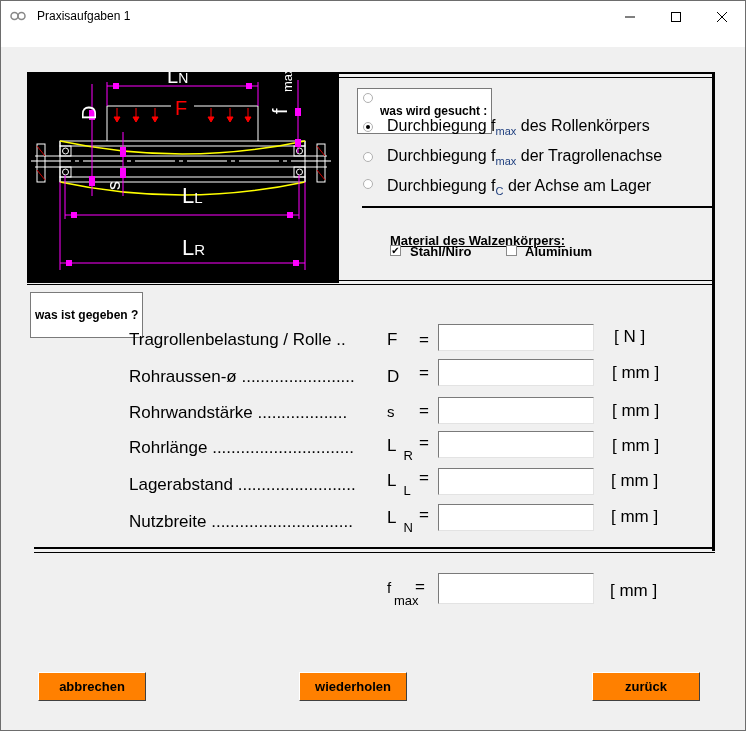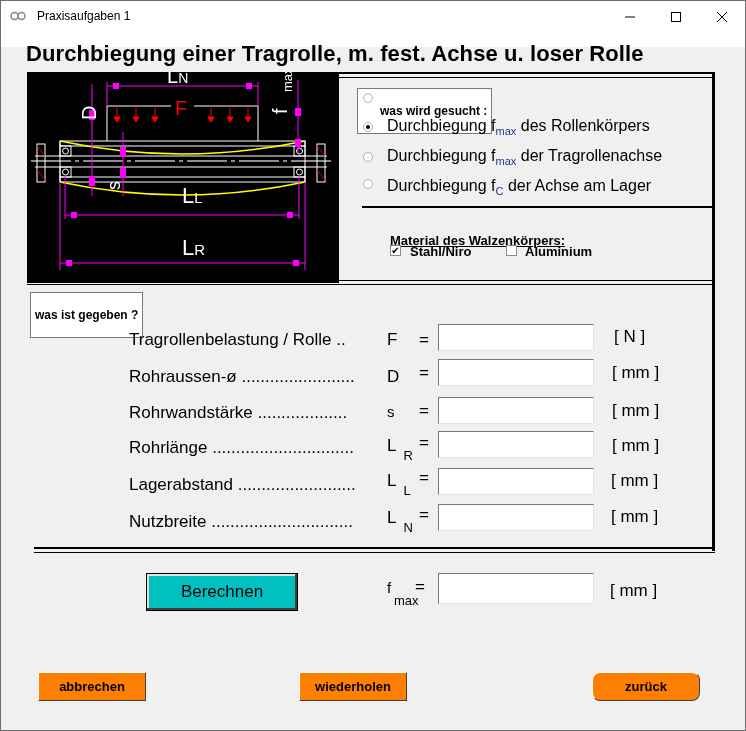--- a/index.html
+++ b/index.html
@@ -53,21 +53,20 @@
         </svg>
     </div>
     <div class="ctrl close">
       <svg width="10" height="10">
           <line x1="0" y1="0" x2="10" y2="10" stroke="#000"></line>
           <line x1="10" y1="0" x2="0" y2="10" stroke="#000"></line>
         </svg>
     </div>
   </div>
 
-  <div class="heading">Durchbiegung einer Tragrolle, m. fest. Achse u. loser Rolle</div>
 
   <div class="diagram">
     <svg width="312" height="211" viewBox="0 0 312 211" font-family="Liberation Sans, sans-serif">
 
       <line x1="4" y1="89" x2="306" y2="89" stroke="#bbb" stroke-width="1.5" stroke-dasharray="40,4,4,4"></line>
       <line x1="8" y1="84" x2="300" y2="84" stroke="#fff" stroke-width="1"></line>
       <line x1="8" y1="95" x2="300" y2="95" stroke="#fff" stroke-width="1"></line>
 
       <rect x="10" y="72" width="8" height="38" fill="none" stroke="#fff"></rect>
       <line x1="10" y1="74" x2="18" y2="84" stroke="#c00"></line>
@@ -230,25 +229,24 @@
   </div>
 
   <div>
     <span class="flabel" style="top:511px;">Nutzbreite ..............................</span>
     <span class="fsym" style="top:507px;"><span>L</span><span class="sub">N</span></span>
     <span class="feq" style="left:418px;top:504px;">=</span>
     <input class="finput" style="top: 503px;" value="">
     <span class="funit" style="left:610px;top:506px;">[ mm ]</span>
   </div>
 
-  <button class="calc-btn">Berechnen</button>
   <span style="position:absolute;left:386px;top:578px;font-size:15px;">
     <span>f</span>
   </span>
   <span style="position:absolute;left:393px;top:592px;font-size:13px;">max</span>
   <span style="position:absolute;left:414px;top:576px;font-size:17px;">=</span>
   <input class="finput" readonly="" style="left: 437px; top: 572px; height: 31px;" value="">
   <span class="funit" style="left:609px;top:580px;">[ mm ]</span>
 
   <button class="obtn" style="left:298px;">wiederholen</button>
   <button class="obtn" style="left:37px;">abbrechen</button>
-  <button class="obtn" style="left:591px;border-radius:8px;">zurück</button>
+  <button class="obtn" style="left:591px;">zurück</button>
 </div>
 
 </body></html>

